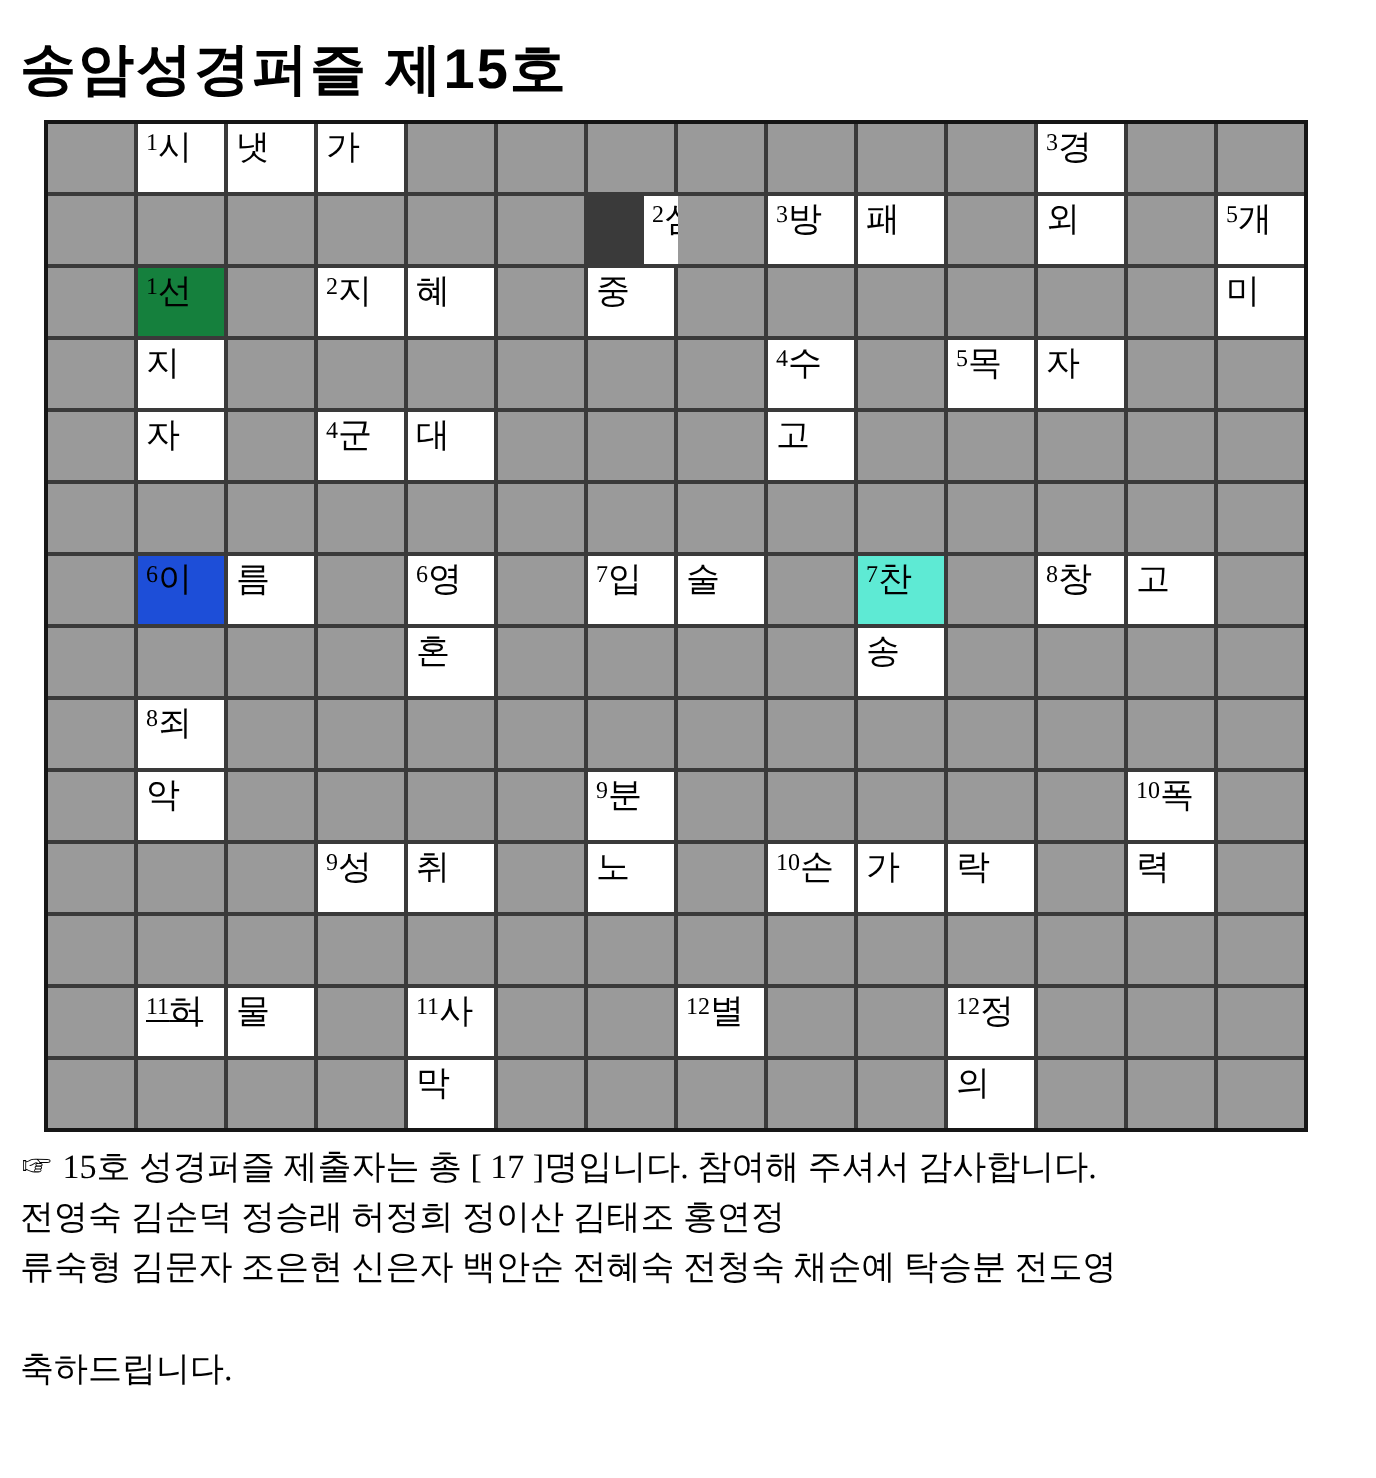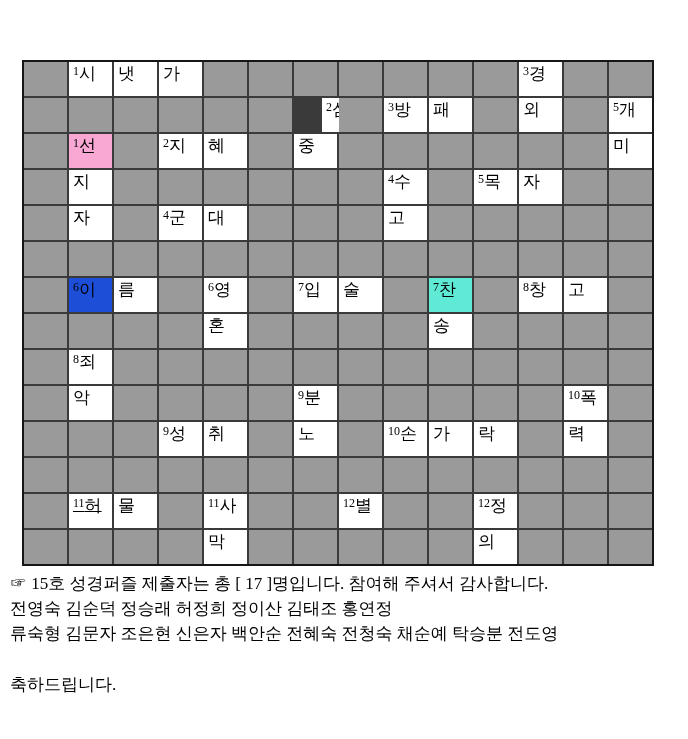--- a/index.html
+++ b/index.html
@@ -76,20 +76,21 @@
   }
   .footer .line.congrats {
     margin-top: 26px;
   }
 </style>
 </head>
 <body>
 
 <div class="page">
 
+  <div class="title">송암성경퍼즐 제15호</div>
 
   <div class="grid" style="grid-template-columns: repeat(14, 43px); grid-template-rows: repeat(14, 34px); background: rgb(58, 58, 58);">
       <div class="cell block" style="background: rgb(154, 154, 154);"></div>
       <div class="cell letter" style="background: rgb(255, 255, 255);"><span class="num">1</span><span class="ch">시</span></div>
       <div class="cell letter" style="background: rgb(255, 255, 255);"><span class="ch">냇</span></div>
       <div class="cell letter" style="background: rgb(255, 255, 255);"><span class="ch">가</span></div>
       <div class="cell block" style="background: rgb(154, 154, 154);"></div>
       <div class="cell block" style="background: rgb(154, 154, 154);"></div>
       <div class="cell block" style="background: rgb(154, 154, 154);"></div>
       <div class="cell block" style="background: rgb(154, 154, 154);"></div>
@@ -107,21 +108,21 @@
       <div class="cell block" style="background: rgb(154, 154, 154);"></div>
       <div class="cell letter" style="background: rgb(255, 255, 255); margin-left: 28px;"><span class="num">2</span><span class="ch">심</span></div>
       <div class="cell block" style="background: rgb(154, 154, 154);"></div>
       <div class="cell letter" style="background: rgb(255, 255, 255);"><span class="num">3</span><span class="ch">방</span></div>
       <div class="cell letter" style="background: rgb(255, 255, 255);"><span class="ch">패</span></div>
       <div class="cell block" style="background: rgb(154, 154, 154);"></div>
       <div class="cell letter" style="background: rgb(255, 255, 255);"><span class="ch">외</span></div>
       <div class="cell block" style="background: rgb(154, 154, 154);"></div>
       <div class="cell letter" style="background: rgb(255, 255, 255);"><span class="num">5</span><span class="ch">개</span></div>
       <div class="cell block" style="background: rgb(154, 154, 154);"></div>
-      <div class="cell letter" style="background: #f9a8d4;"><span class="num">1</span><span class="ch">선</span></div>
+      <div class="cell letter" style="background: #15803d;"><span class="num">1</span><span class="ch">선</span></div>
       <div class="cell block" style="background: rgb(154, 154, 154);"></div>
       <div class="cell letter" style="background: rgb(255, 255, 255);"><span class="num">2</span><span class="ch">지</span></div>
       <div class="cell letter" style="background: rgb(255, 255, 255);"><span class="ch">혜</span></div>
       <div class="cell block" style="background: rgb(154, 154, 154);"></div>
       <div class="cell letter" style="background: rgb(255, 255, 255);"><span class="ch">중</span></div>
       <div class="cell block" style="background: rgb(154, 154, 154);"></div>
       <div class="cell block" style="background: rgb(154, 154, 154);"></div>
       <div class="cell block" style="background: rgb(154, 154, 154);"></div>
       <div class="cell block" style="background: rgb(154, 154, 154);"></div>
       <div class="cell block" style="background: rgb(154, 154, 154);"></div>

